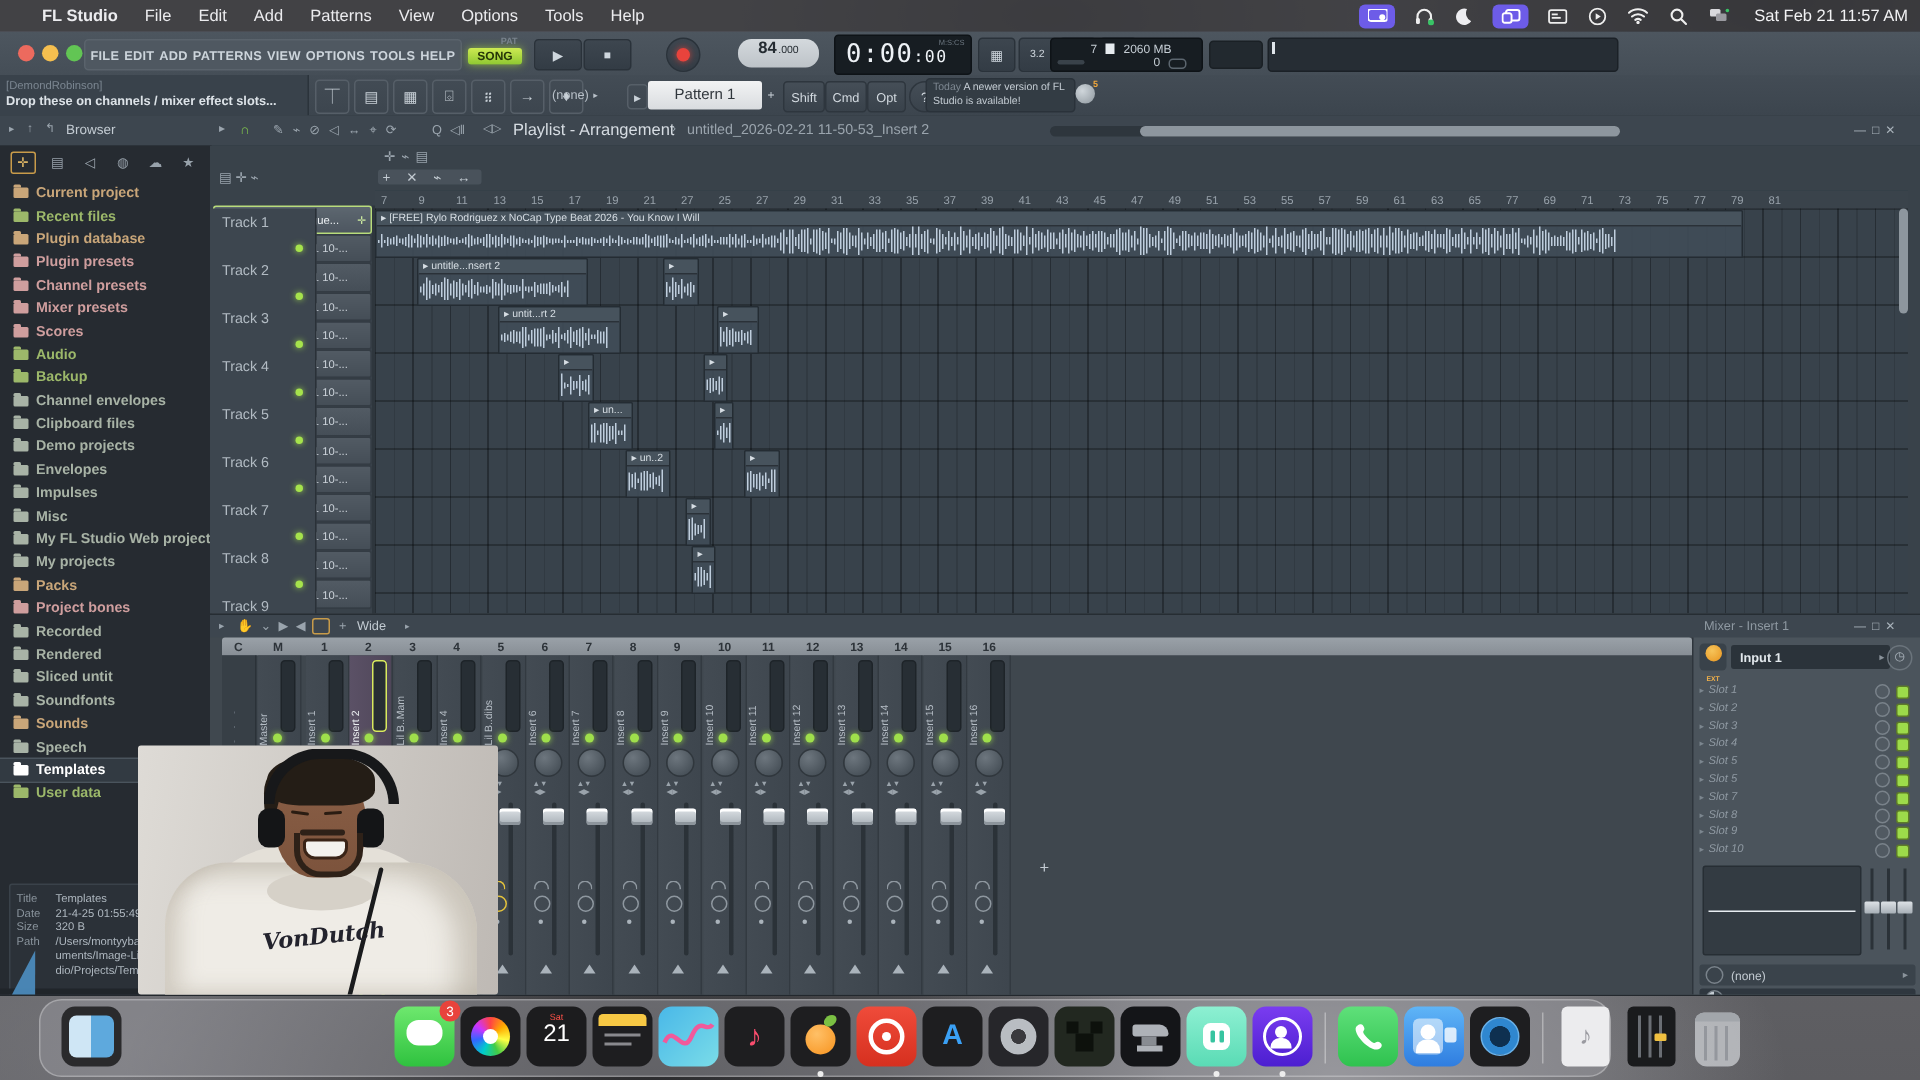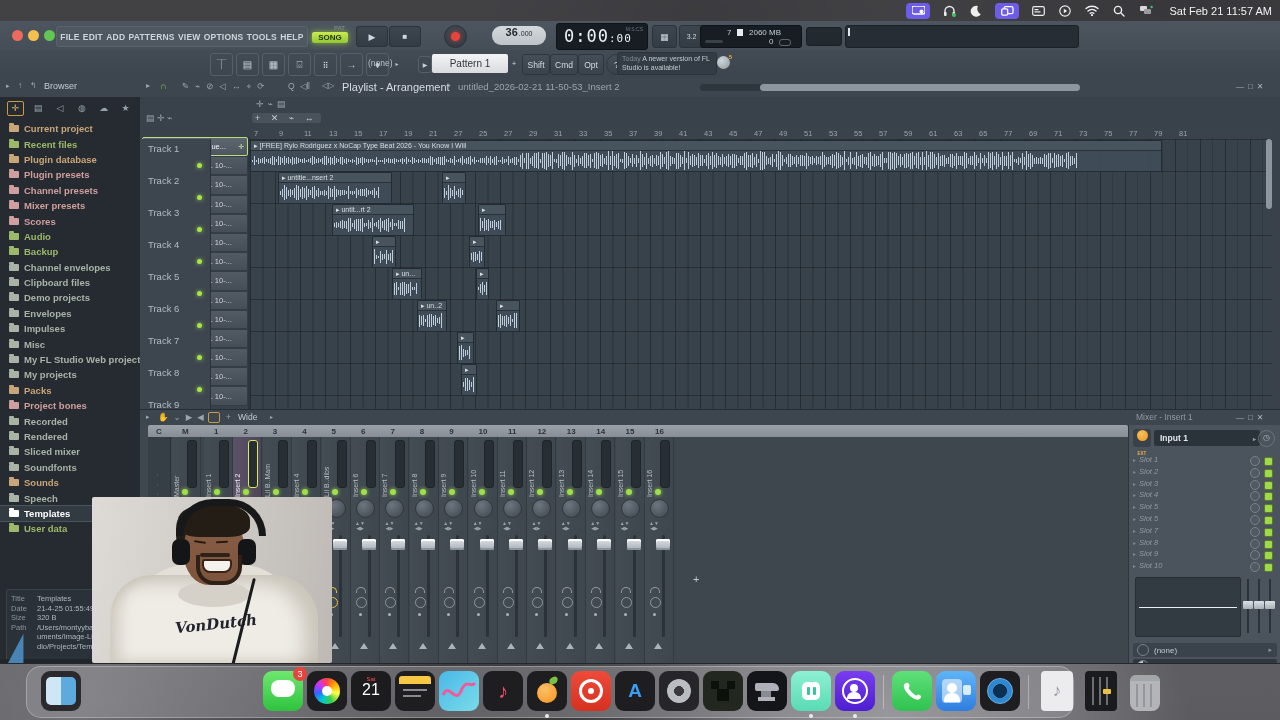--- a/index.html
+++ b/index.html
@@ -217,21 +217,21 @@
     <div class="tbtn abs" style="left:356px;top:5px;width:30px;height:19px">
         <span style="font-size:9px">▶</span>
       </div>
     <div class="tbtn abs" style="left:389px;top:5px;width:30px;height:19px">
         <span style="font-size:8px">■</span>
       </div>
     <div class="recbtn abs" style="left:444px;top:4px;width:21px;height:21px">
         <span class="recdot"></span>
       </div>
     <div class="tempo abs">
-      <b>36</b>
+      <b>84</b>
         <span>.000</span>
     </div>
     <div class="timedisp abs">
       <div class="t"><span>0:00</span><span class="cs">:00</span></div>
       <div class="fmt">M:S:CS</div>
     </div>
     <div id="toolbtns" class="abs" style="left:652px;top:4px;display:flex;gap:2px">
         <div class="tbtn" style="position: relative; width: 23px; height: 21px; font-size: 9px;">▦</div>
         <div class="tbtn" style="position: relative; width: 23px; height: 21px; font-size: 7px;">3.2</div>
         <div class="tbtn" style="position: relative; width: 23px; height: 21px; font-size: 9px;">ʬ</div>
@@ -245,20 +245,24 @@
       <span class="abs" style="left:78px;top:13px;width:10px;height:5px;border:1px solid #5c666f;border-radius:3px"></span>
       <span class="abs" style="left:4px;top:14px;width:18px;height:3px;background:#39424a;border-radius:2px"></span>
     </div>
     <div class="osc abs">
       <span class="abs" style="left:2px;top:2px;width:2px;height:8px;background:#dfe5ea"></span>
     </div>
     <div class="minipanel abs" style="left:806px;top:6px;width:34px;height:17px"></div>
   </div>
 
   <div class="row2 abs">
+    <div class="hint abs">
+      <div class="u">[DemondRobinson]</div>
+      <div class="h">Drop these on channels / mixer effect slots...</div>
+    </div>
     <div id="iconbtns" class="abs" style="left:210px;top:3px;display:flex;gap:3px">
         <div class="ib" style="position: relative; width: 21px; height: 21px;">⏉</div>
         <div class="ib" style="position: relative; width: 21px; height: 21px;">▤</div>
         <div class="ib" style="position: relative; width: 21px; height: 21px;">▦</div>
         <div class="ib" style="position: relative; width: 21px; height: 21px;">⌺</div>
         <div class="ib" style="position: relative; width: 21px; height: 21px;">᎒᎒</div>
         <div class="ib" style="position: relative; width: 21px; height: 21px;">→</div>
         <div class="ib" style="position: relative; width: 21px; height: 21px;">♦</div>
       </div>
     <div class="nonepick abs" style="left:368px;top:8px">
@@ -391,21 +395,21 @@
         <div class="bitem">
           <div class="fol" style="background: rgb(168, 179, 166);"></div>
           <span style="color: rgb(168, 179, 166);">Recorded</span>
         </div>
         <div class="bitem">
           <div class="fol" style="background: rgb(168, 179, 166);"></div>
           <span style="color: rgb(168, 179, 166);">Rendered</span>
         </div>
         <div class="bitem">
           <div class="fol" style="background: rgb(168, 179, 166);"></div>
-          <span style="color: rgb(168, 179, 166);">Sliced mixer</span>
+          <span style="color: rgb(168, 179, 166);">Sliced untit</span>
         </div>
         <div class="bitem">
           <div class="fol" style="background: rgb(168, 179, 166);"></div>
           <span style="color: rgb(168, 179, 166);">Soundfonts</span>
         </div>
         <div class="bitem">
           <div class="fol" style="background: rgb(201, 166, 121);"></div>
           <span style="color: rgb(201, 166, 121);">Sounds</span>
         </div>
         <div class="bitem">
@@ -1654,20 +1658,31 @@
   <div class="eye" style="left:124px;top:44px;transform:rotate(-4deg)"></div>
   <div class="beard"></div>
   <div class="stache"></div>
   <div class="smile"></div>
   <div class="cord"></div>
   <div class="vd">VonDutch</div>
 </div>
 
 <div id="menubar" class="abs">
   <span class="apple"></span>
+  <span id="menu-items" style="display:flex">
+      <span class="mi app">FL Studio</span>
+      <span class="mi">File</span>
+      <span class="mi">Edit</span>
+      <span class="mi">Add</span>
+      <span class="mi">Patterns</span>
+      <span class="mi">View</span>
+      <span class="mi">Options</span>
+      <span class="mi">Tools</span>
+      <span class="mi">Help</span>
+    </span>
   <div id="mb-right">
     <span class="mbico mbpill">
         <svg width="13" height="10" viewBox="0 0 13 10">
           <rect x="0" y="0" width="13" height="8" rx="2" fill="none" stroke="#fff" stroke-width="1.3"></rect>
           <circle cx="9.5" cy="5.5" r="2" fill="#fff"></circle>
         </svg>
       </span>
     <span class="mbico">
         <svg width="13" height="12" viewBox="0 0 13 12">
           <path d="M2 10V6a4.5 4.5 0 019 0v4" fill="none" stroke="#eee" stroke-width="1.4"></path>

